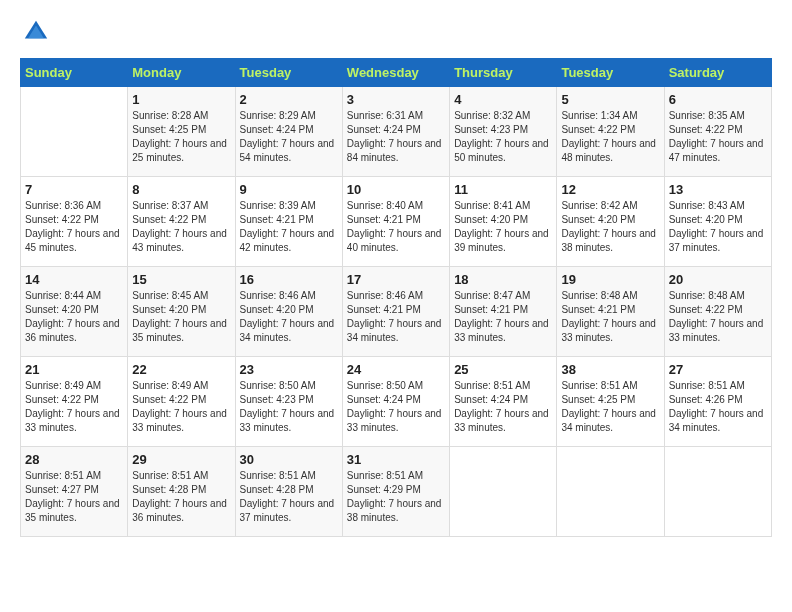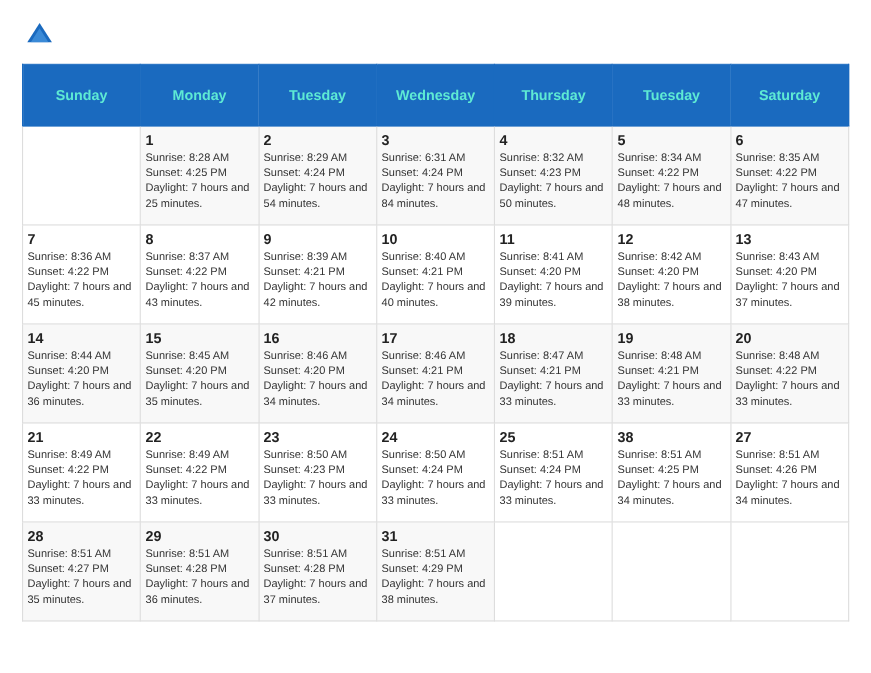--- a/index.html
+++ b/index.html
@@ -60,25 +60,25 @@
     }
     table {
       width: 100%;
       border-collapse: collapse;
       table-layout: fixed;
     }
     thead tr {
       background-color: #1a6abf;
     }
     thead th {
-      color: #5eead4;
+      color: #bef264;
       font-size: 13px;
       font-weight: bold;
-      padding: 20px 4px;
-      text-align: center;
+      padding: 6px 4px;
+      text-align: left;
       border: 1px solid #1a6abf;
     }
     tbody tr {
       border-bottom: 1px solid #ccc;
     }
     tbody td {
       vertical-align: top;
       padding: 5px 4px;
       font-size: 11px;
       color: #222;
@@ -169,21 +169,21 @@
           <span class="day-number">4</span>
           <div class="cell-content">
             <span>Sunrise: 8:32 AM</span><br>
             <span>Sunset: 4:23 PM</span><br>
             <span>Daylight: 7 hours and 50 minutes.</span>
           </div>
         </td>
           <td>
           <span class="day-number">5</span>
           <div class="cell-content">
-            <span>Sunrise: 8:34 AM</span><br>
+            <span>Sunrise: 1:34 AM</span><br>
             <span>Sunset: 4:22 PM</span><br>
             <span>Daylight: 7 hours and 48 minutes.</span>
           </div>
         </td>
           <td>
           <span class="day-number">6</span>
           <div class="cell-content">
             <span>Sunrise: 8:35 AM</span><br>
             <span>Sunset: 4:22 PM</span><br>
             <span>Daylight: 7 hours and 47 minutes.</span>

